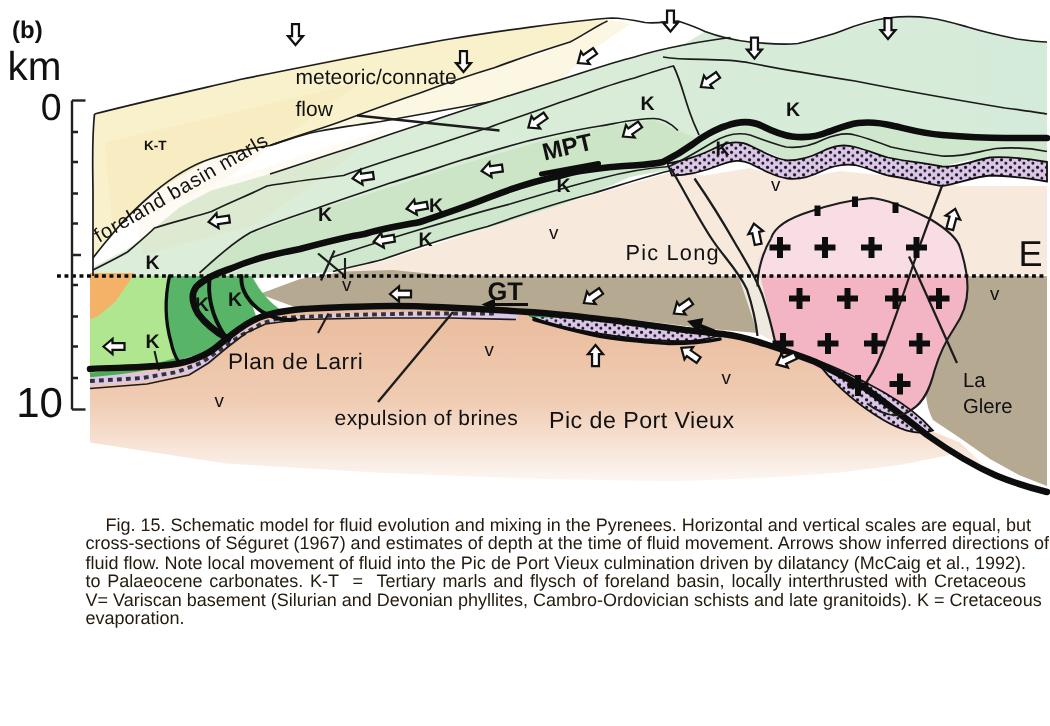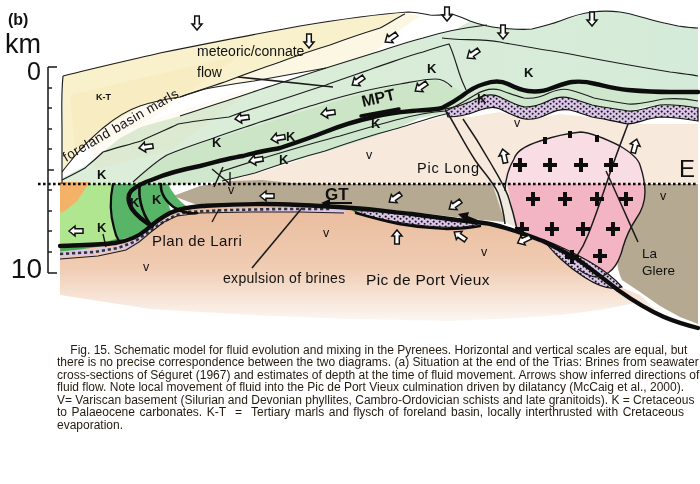--- a/index.html
+++ b/index.html
@@ -235,20 +235,19 @@
 <text x="514" y="127">v</text>
 <text x="660" y="200">v</text>
 <text x="323" y="237">v</text>
 <text x="143" y="271">v</text>
 <text x="481" y="256">v</text>
 </g>
 </svg>
 
 <div id="cap">
 <div class="l">&nbsp;&nbsp;&nbsp;&nbsp;Fig. 15. Schematic model for fluid evolution and mixing in the Pyrenees. Horizontal and vertical scales are equal, but</div>
-<div class="l">there is no precise correspondence between the two diagrams. (a) Situation at the end of the Trias: Brines from seawater</div>
 <div class="l">cross-sections of Séguret (1967) and estimates of depth at the time of fluid movement. Arrows show inferred directions of</div>
-<div class="l">fluid flow. Note local movement of fluid into the Pic de Port Vieux culmination driven by dilatancy (McCaig et al., 2000).</div>
+<div class="l">fluid flow. Note local movement of fluid into the Pic de Port Vieux culmination driven by dilatancy (McCaig et al., 1992).</div>
+<div class="l">to Palaeocene carbonates. K-T &nbsp;= &nbsp;Tertiary marls and flysch of foreland basin, locally interthrusted with Cretaceous</div>
 <div class="l">V= Variscan basement (Silurian and Devonian phyllites, Cambro-Ordovician schists and late granitoids). K = Cretaceous</div>
-<div class="l">to Palaeocene carbonates. K-T &nbsp;= &nbsp;Tertiary marls and flysch of foreland basin, locally interthrusted with Cretaceous</div>
 <div class="l last">evaporation.</div>
 </div>
 </div>
 
 </body></html>

